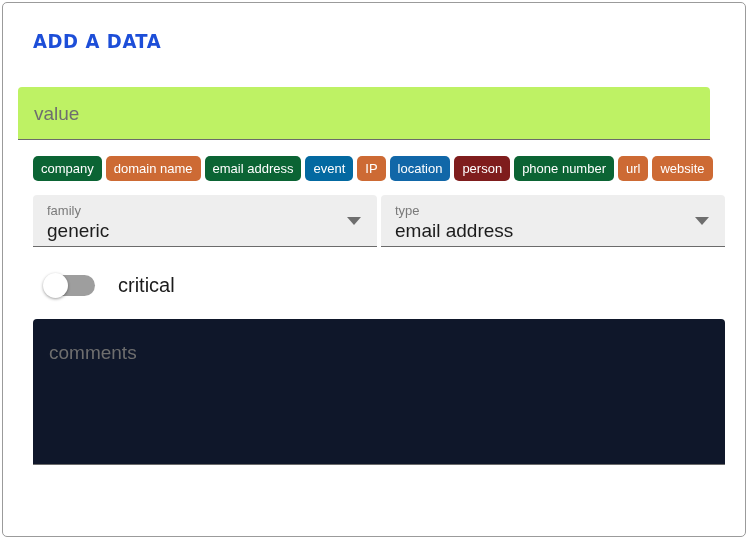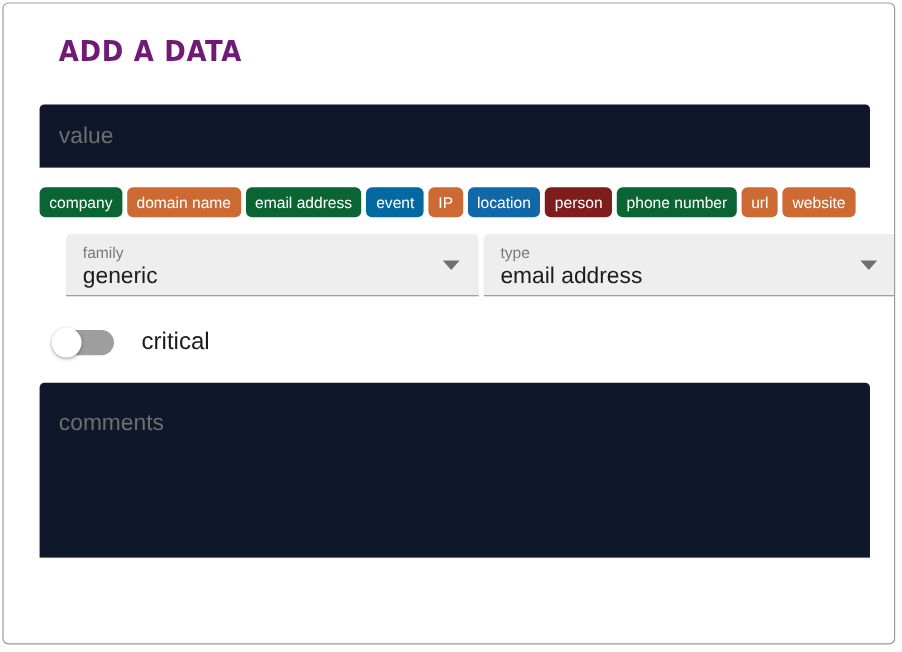--- a/index.html
+++ b/index.html
@@ -24,39 +24,39 @@
     box-sizing: border-box;
     background: #ffffff;
     border: 1px solid #9b9b9b;
     border-radius: 5px;
     overflow: hidden;
   }
 
   
   .dialog-title {
     position: absolute;
-    left: 46px;
+    left: 30px;
     top: 26px;
     font-family: "DejaVu Sans Condensed", "Liberation Sans Narrow", "Liberation Sans", sans-serif;
-    font-size: 24px;
+    font-size: 20px;
     font-weight: 700;
     letter-spacing: 0.6px;
-    color: #701a75;
+    color: #1d4ed8;
     white-space: nowrap;
   }
 
   
   .value-field {
     position: absolute;
-    left: 30px;
+    left: 15px;
     top: 84px;
     width: 692px;
     height: 53px;
     box-sizing: border-box;
-    background: #0f172a;
+    background: #bef264;
     border: none;
     border-top-left-radius: 4px;
     border-top-right-radius: 4px;
     border-bottom: 1px solid #6b6b6b;
   }
   .value-placeholder {
     position: absolute;
     left: 16px;
     top: 16px;
     font-size: 19px;
@@ -95,21 +95,20 @@
     position: absolute;
     top: 192px;
     width: 344px;
     height: 52px;
     box-sizing: border-box;
     background: #eeeeee;
     border-top-left-radius: 4px;
     border-top-right-radius: 4px;
     border-bottom: 1px solid #6b6b6b;
     cursor: pointer;
-    margin-left: 22px;
   }
   .select.left  { left: 30px; }
   .select.right { left: 378px; }
   .select-label {
     position: absolute;
     left: 14px;
     top: 8px;
     font-size: 13px;
     color: #7a7a7a;
   }

